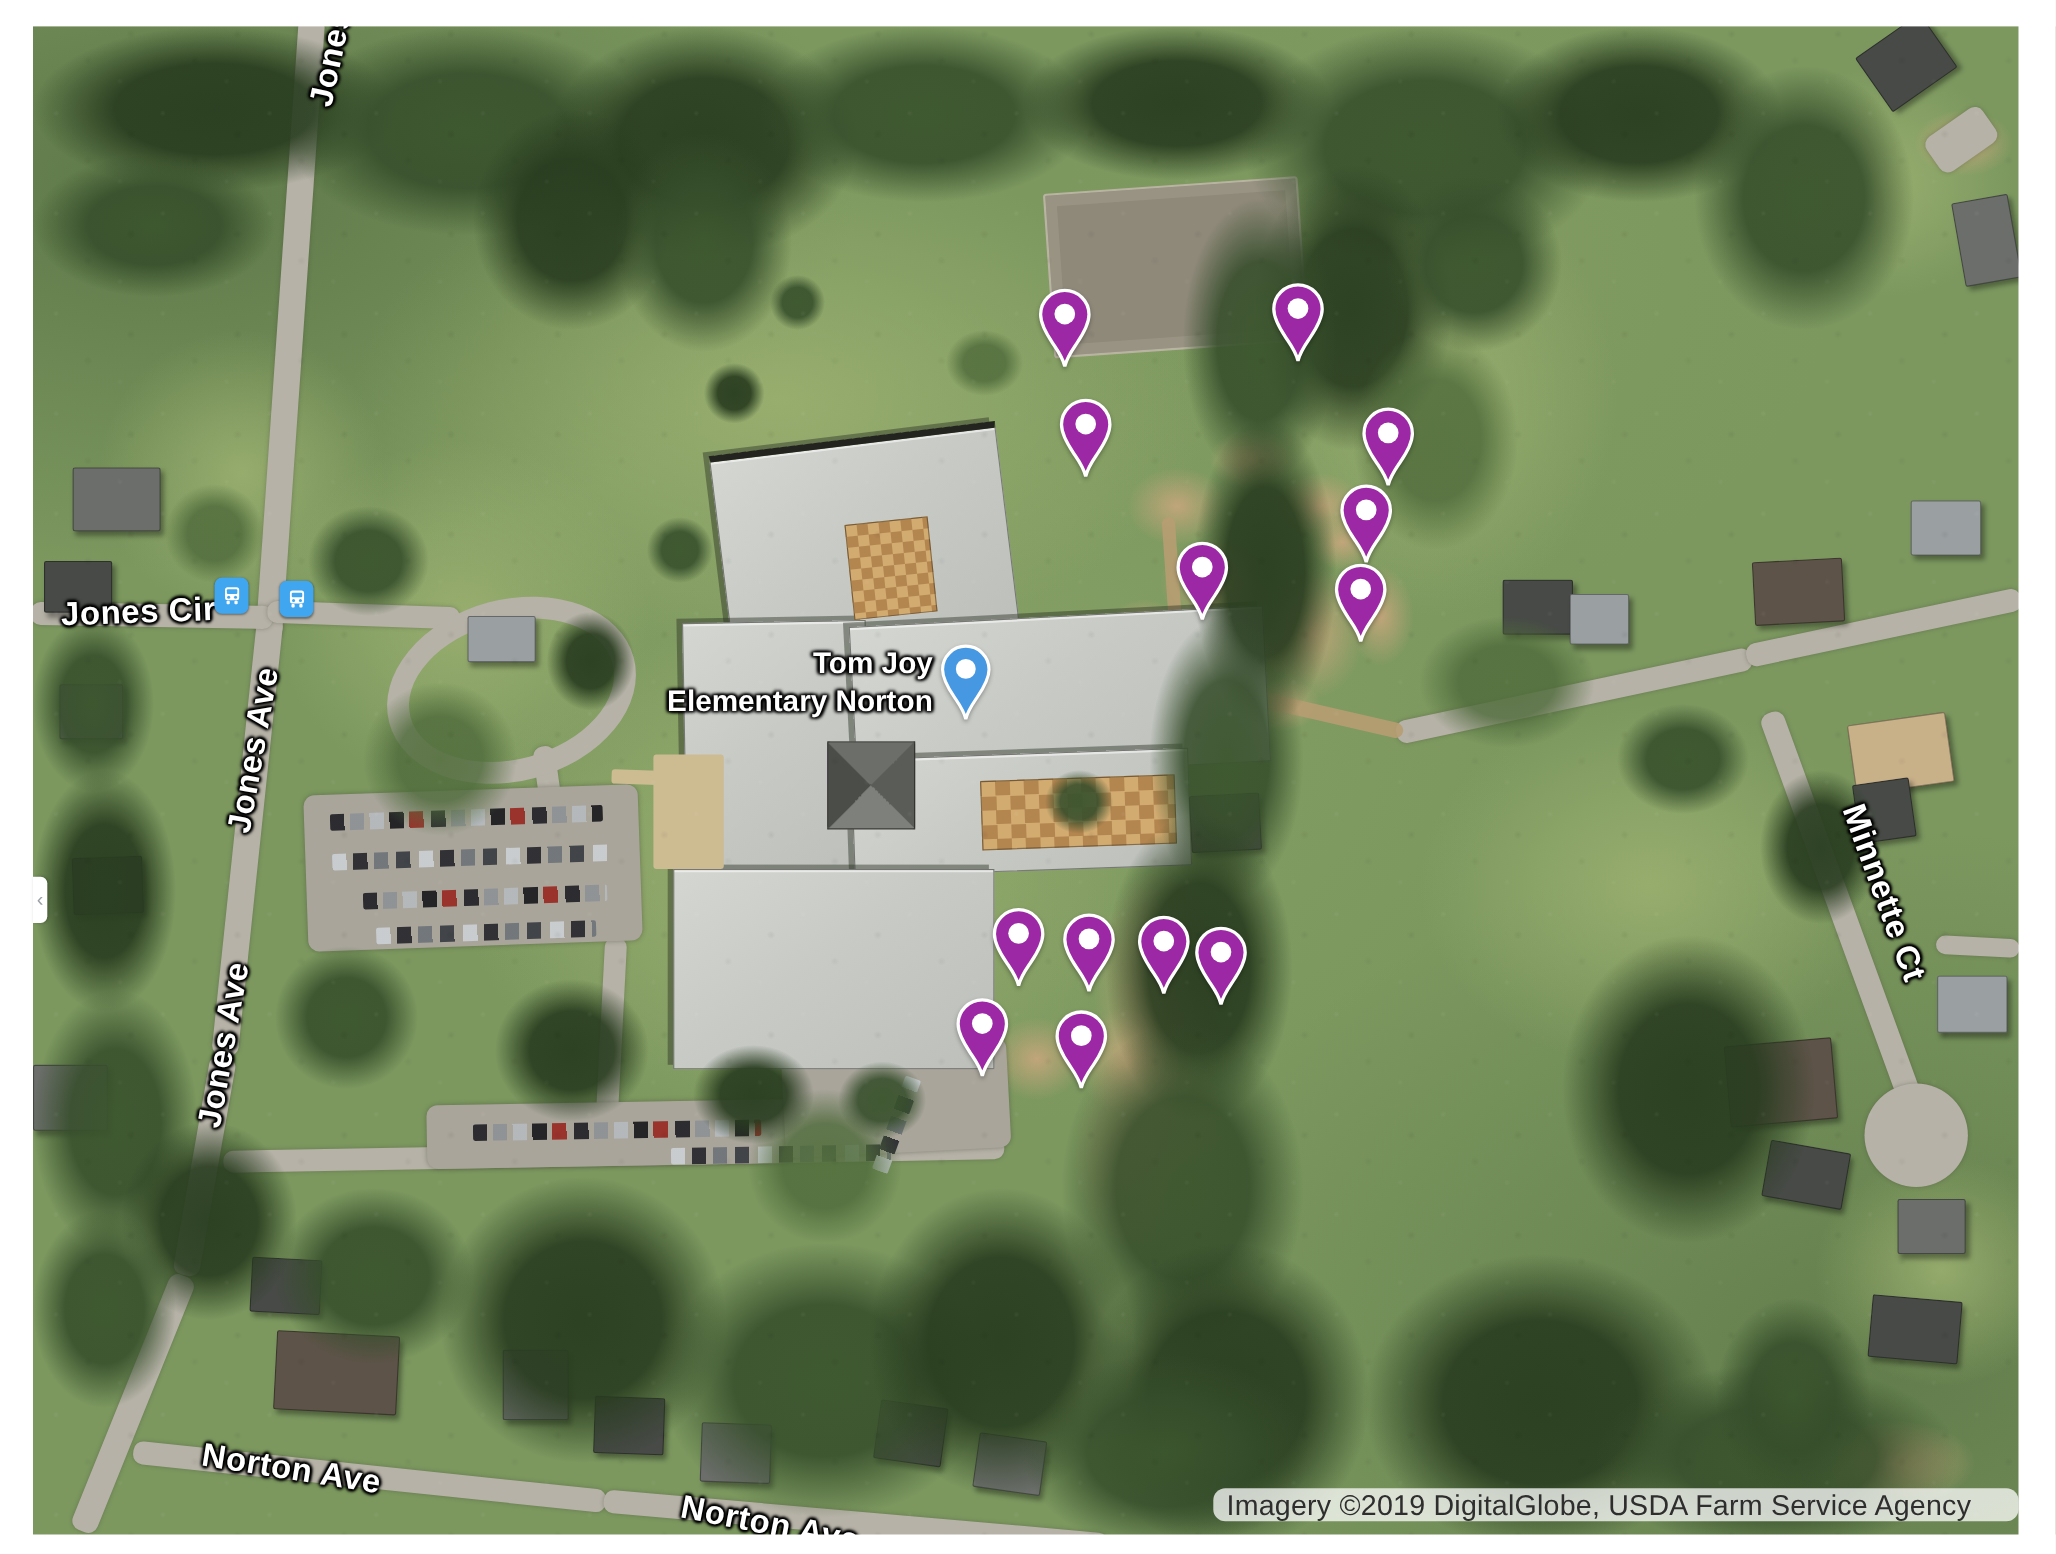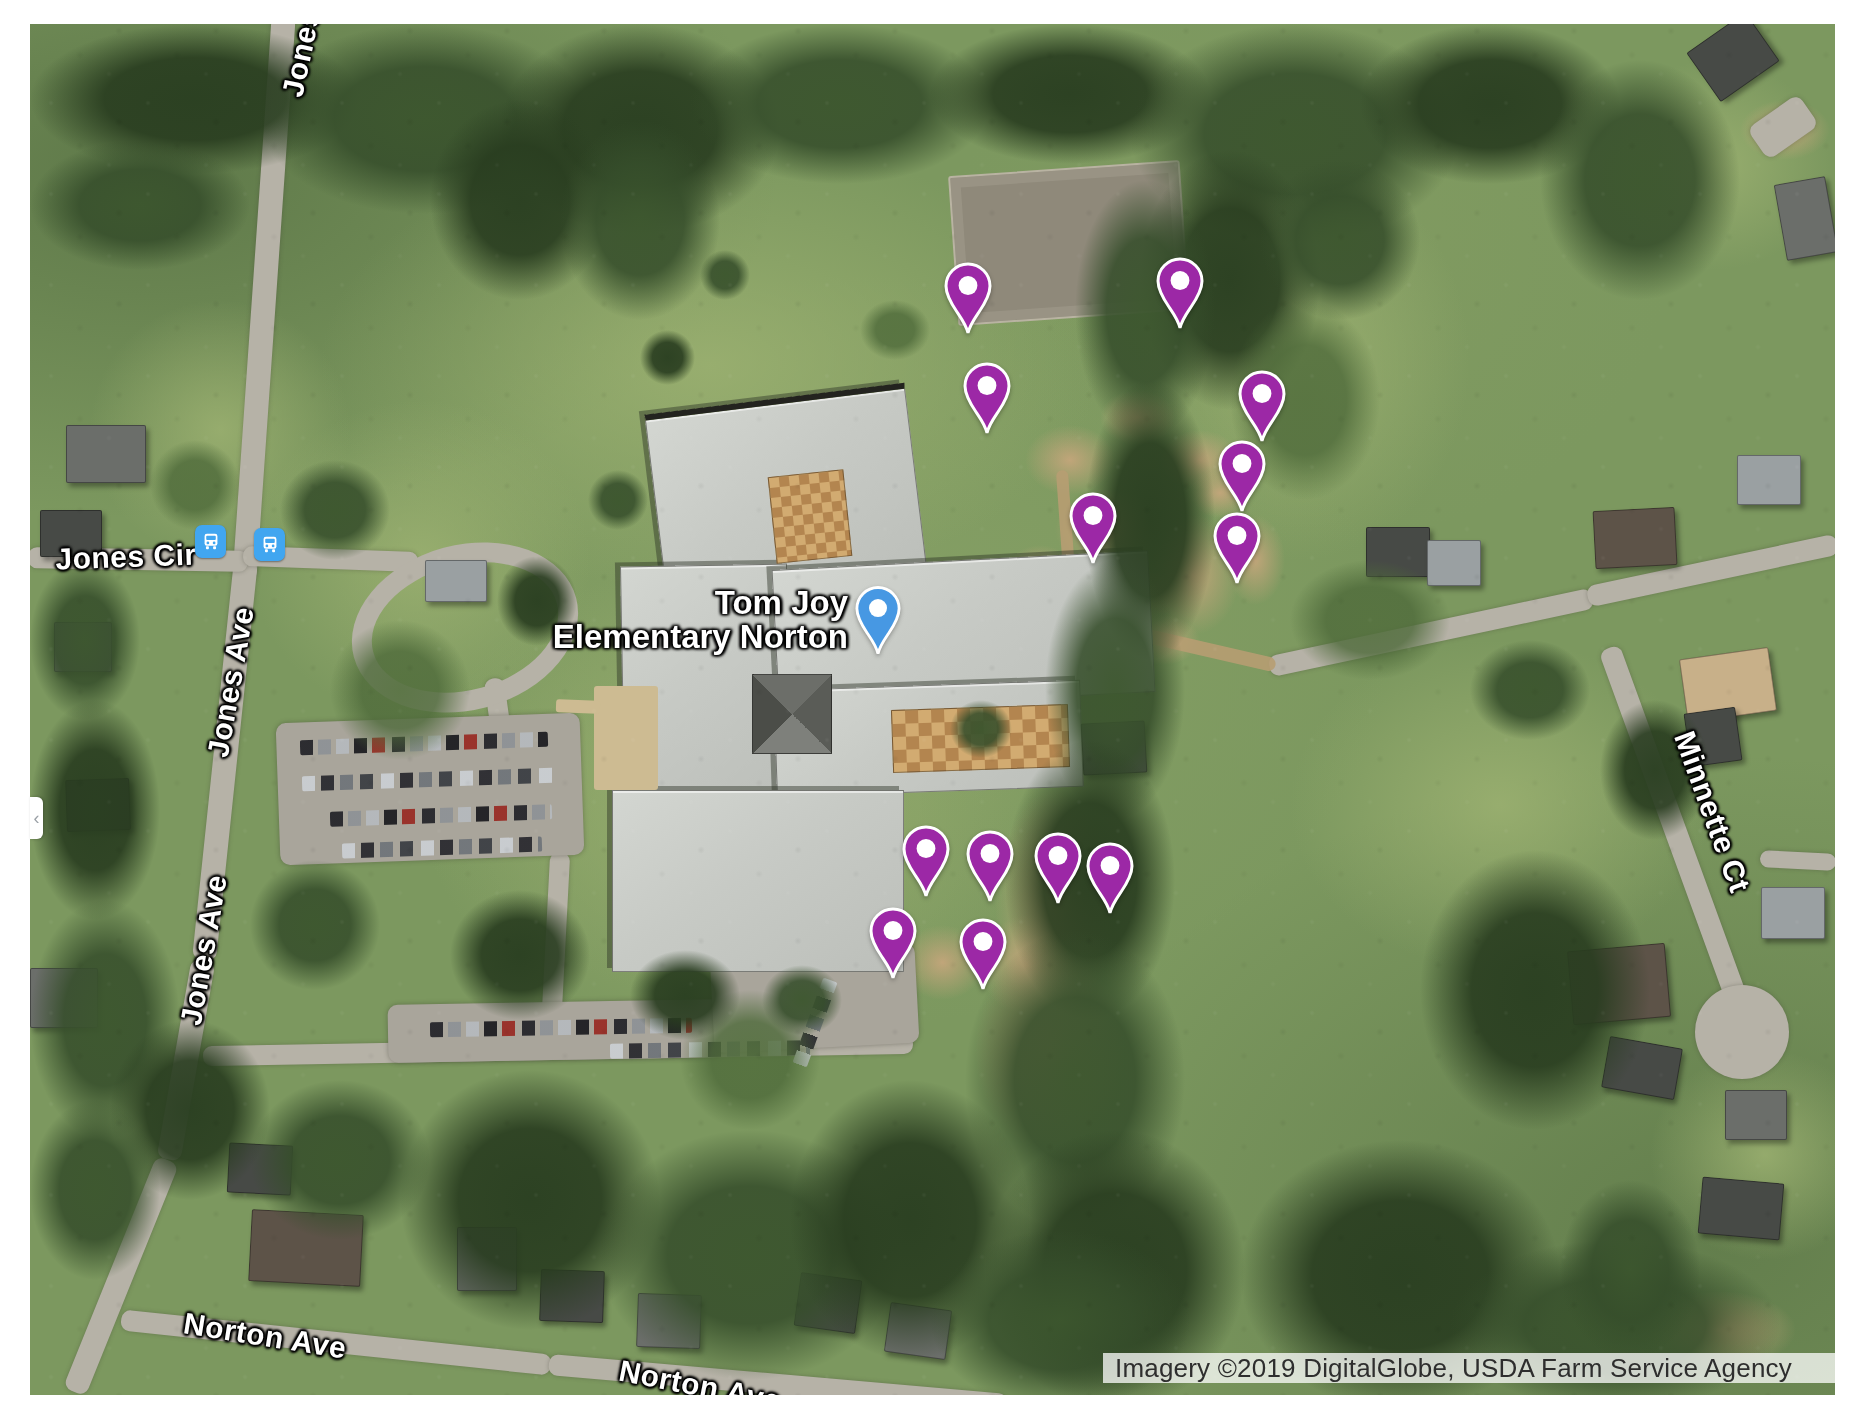--- a/index.html
+++ b/index.html
@@ -45,30 +45,30 @@
   .pyramid{position:absolute;
        background:conic-gradient(from 45deg,#5a5c57 0 90deg,#7e807b 0 180deg,#4b4d48 0 270deg,#6c6e69 0 360deg);
        border:1px solid rgba(30,30,28,.6);}
   .plaza{position:absolute;background:#cdbb92;border-radius:3px;}
   .cars{position:absolute;height:15px;border-radius:2px;opacity:.95;}
   .cars.a{background:repeating-linear-gradient(90deg,#26262b 0 13px,rgba(0,0,0,0) 13px 18px,#8e9296 18px 31px,rgba(0,0,0,0) 31px 36px,#b5b9bd 36px 49px,rgba(0,0,0,0) 49px 54px,#1e1e22 54px 67px,rgba(0,0,0,0) 67px 72px,#992d26 72px 85px,rgba(0,0,0,0) 85px 92px);}
   .cars.b{background:repeating-linear-gradient(90deg,#caced2 0 13px,rgba(0,0,0,0) 13px 19px,#2b2b30 19px 32px,rgba(0,0,0,0) 32px 38px,#70757a 38px 51px,rgba(0,0,0,0) 51px 58px,#3c3f44 58px 71px,rgba(0,0,0,0) 71px 79px);}
   .road-label{position:absolute;z-index:10;color:#fff;font-weight:700;font-size:30px;white-space:nowrap;
        letter-spacing:.5px;z-index:10;
        text-shadow:0 0 3px #000,0 0 3px #000,-1px -1px 2px #000,1px 1px 2px #000,-2px 0 3px #000,2px 0 3px #000,0 -2px 3px #000,0 2px 3px #000;}
-  .poi-label{position:absolute;z-index:10;color:#fff;font-weight:700;font-size:33px;line-height:34px;
+  .poi-label{position:absolute;z-index:10;color:#fff;font-weight:700;font-size:27px;line-height:34px;
        text-align:right;white-space:nowrap;
        text-shadow:0 0 3px #000,0 0 4px #000,-2px -1px 3px #000,2px 1px 3px #000,-2px 1px 3px #000,2px -1px 3px #000;}
   .pin{position:absolute;z-index:12;width:48px;height:76px;}
   .pin svg{display:block;filter:drop-shadow(0 2px 2px rgba(0,0,0,.3));}
   .bus-stop{position:absolute;z-index:11;width:31px;height:33px;border-radius:7px;
        display:flex;align-items:center;justify-content:center;box-shadow:0 1px 2px rgba(0,0,0,.4);}
   .attribution{position:absolute;z-index:20;left:1103px;top:1353px;width:732px;height:30px;
        background:rgba(255,255,255,.75);display:flex;align-items:center;padding-left:12px;
-       box-sizing:border-box;font-size:26px;color:#2e2e2e;letter-spacing:.2px;}
+       box-sizing:border-box;font-size:26px;color:#2e2e2e;letter-spacing:.2px;border-radius:11px;}
   .frame{position:absolute;background:#ffffff;z-index:50;}
   .tab{position:absolute;z-index:51;left:30px;top:797px;width:13px;height:42px;background:#ffffff;
        border-radius:0 6px 6px 0;box-shadow:1px 0 3px rgba(0,0,0,.25);color:#9aa0a6;font-size:18px;
        display:flex;align-items:center;justify-content:center;}
 </style>
 </head>
 <body>
 
 <div class="screen">
   <div class="map" id="map">

